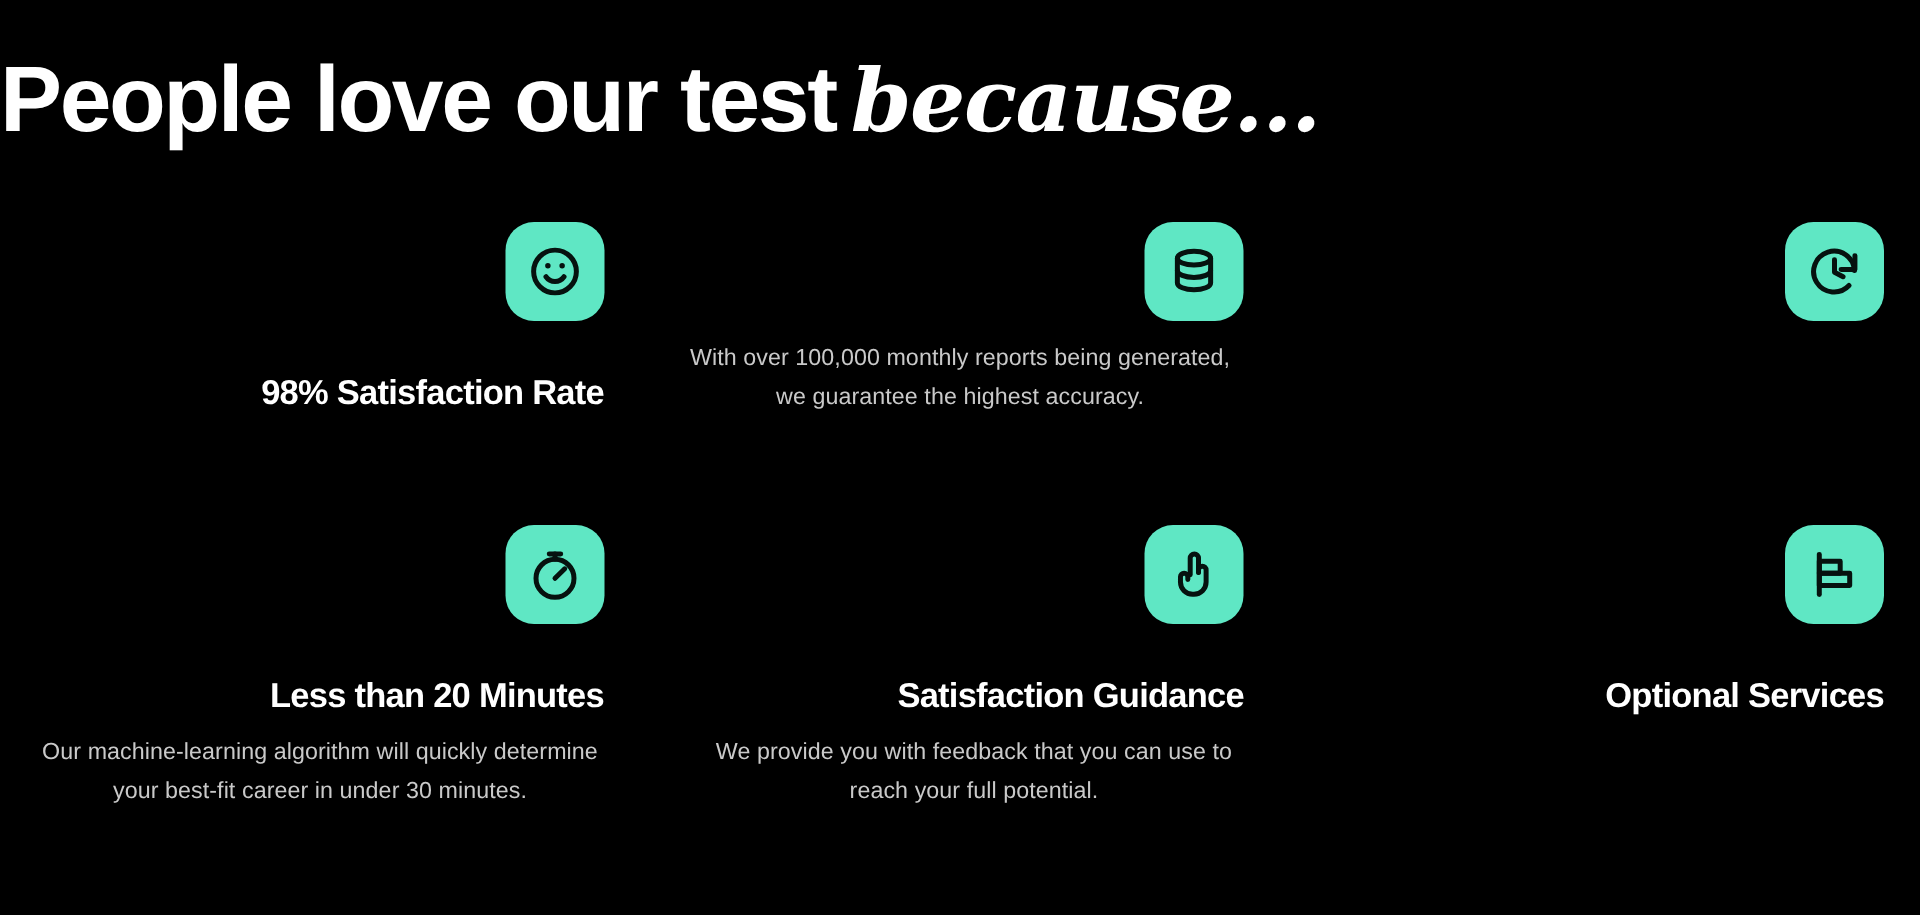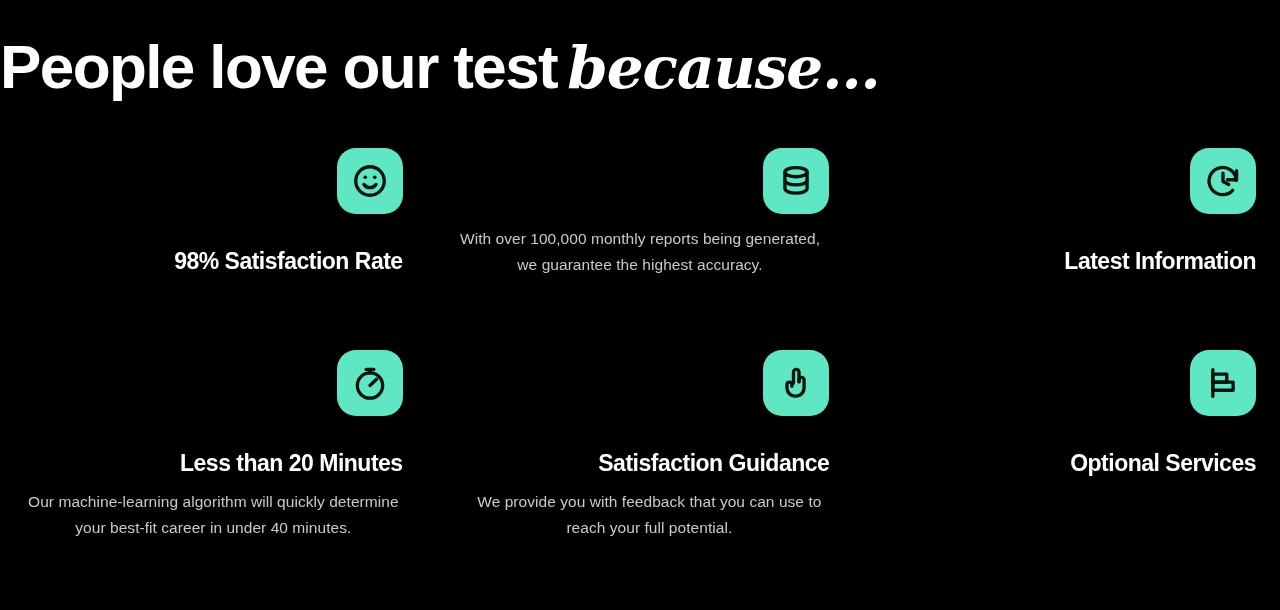--- a/index.html
+++ b/index.html
@@ -156,34 +156,33 @@
     </div>
 
     <div class="cell">
       <div class="icon-tile">
         <svg viewBox="0 0 24 24" aria-hidden="true">
           <path d="M20.4 11.6a8.6 8.6 0 1 0-2.3 6.3"></path>
           <polyline points="20.6,5.4 20.6,11.2 14.8,11.2"></polyline>
           <polyline points="12,7.1 12,12.3 15.6,14.2"></polyline>
         </svg>
       </div>
-      <div class="card-title">Latest Information</div>
     </div>
 
     <div class="cell wide">
       <div class="icon-tile">
         <svg viewBox="0 0 24 24" aria-hidden="true">
           <circle cx="12" cy="13.6" r="8"></circle>
           <line x1="9.6" y1="3.4" x2="14.4" y2="3.4"></line>
           <line x1="12" y1="3.4" x2="12" y2="5.6"></line>
           <line x1="12" y1="13.6" x2="16.1" y2="9.6"></line>
         </svg>
       </div>
       <div class="card-title">Less than 20 Minutes</div>
-      <div class="card-desc">Our machine-learning algorithm will quickly determine your best-fit career in under 40 minutes.</div>
+      <div class="card-desc">Our machine-learning algorithm will quickly determine your best-fit career in under 30 minutes.</div>
     </div>
 
     <div class="cell">
       <div class="icon-tile">
         <svg viewBox="0 0 24 24" aria-hidden="true">
           <path d="M10.4 12.1V5.1a1.75 1.75 0 0 1 3.5 0v6.1"></path>
           <path d="M13.9 11.2v-1.1a1.6 1.6 0 0 1 3.2 0v5.1a5.1 5.1 0 0 1-5.1 5.1h-.6a5.1 5.1 0 0 1-5.1-5.1v-2.2a1.55 1.55 0 0 1 3.1 0v1.1"></path>
         </svg>
       </div>
       <div class="card-title">Satisfaction Guidance</div>

